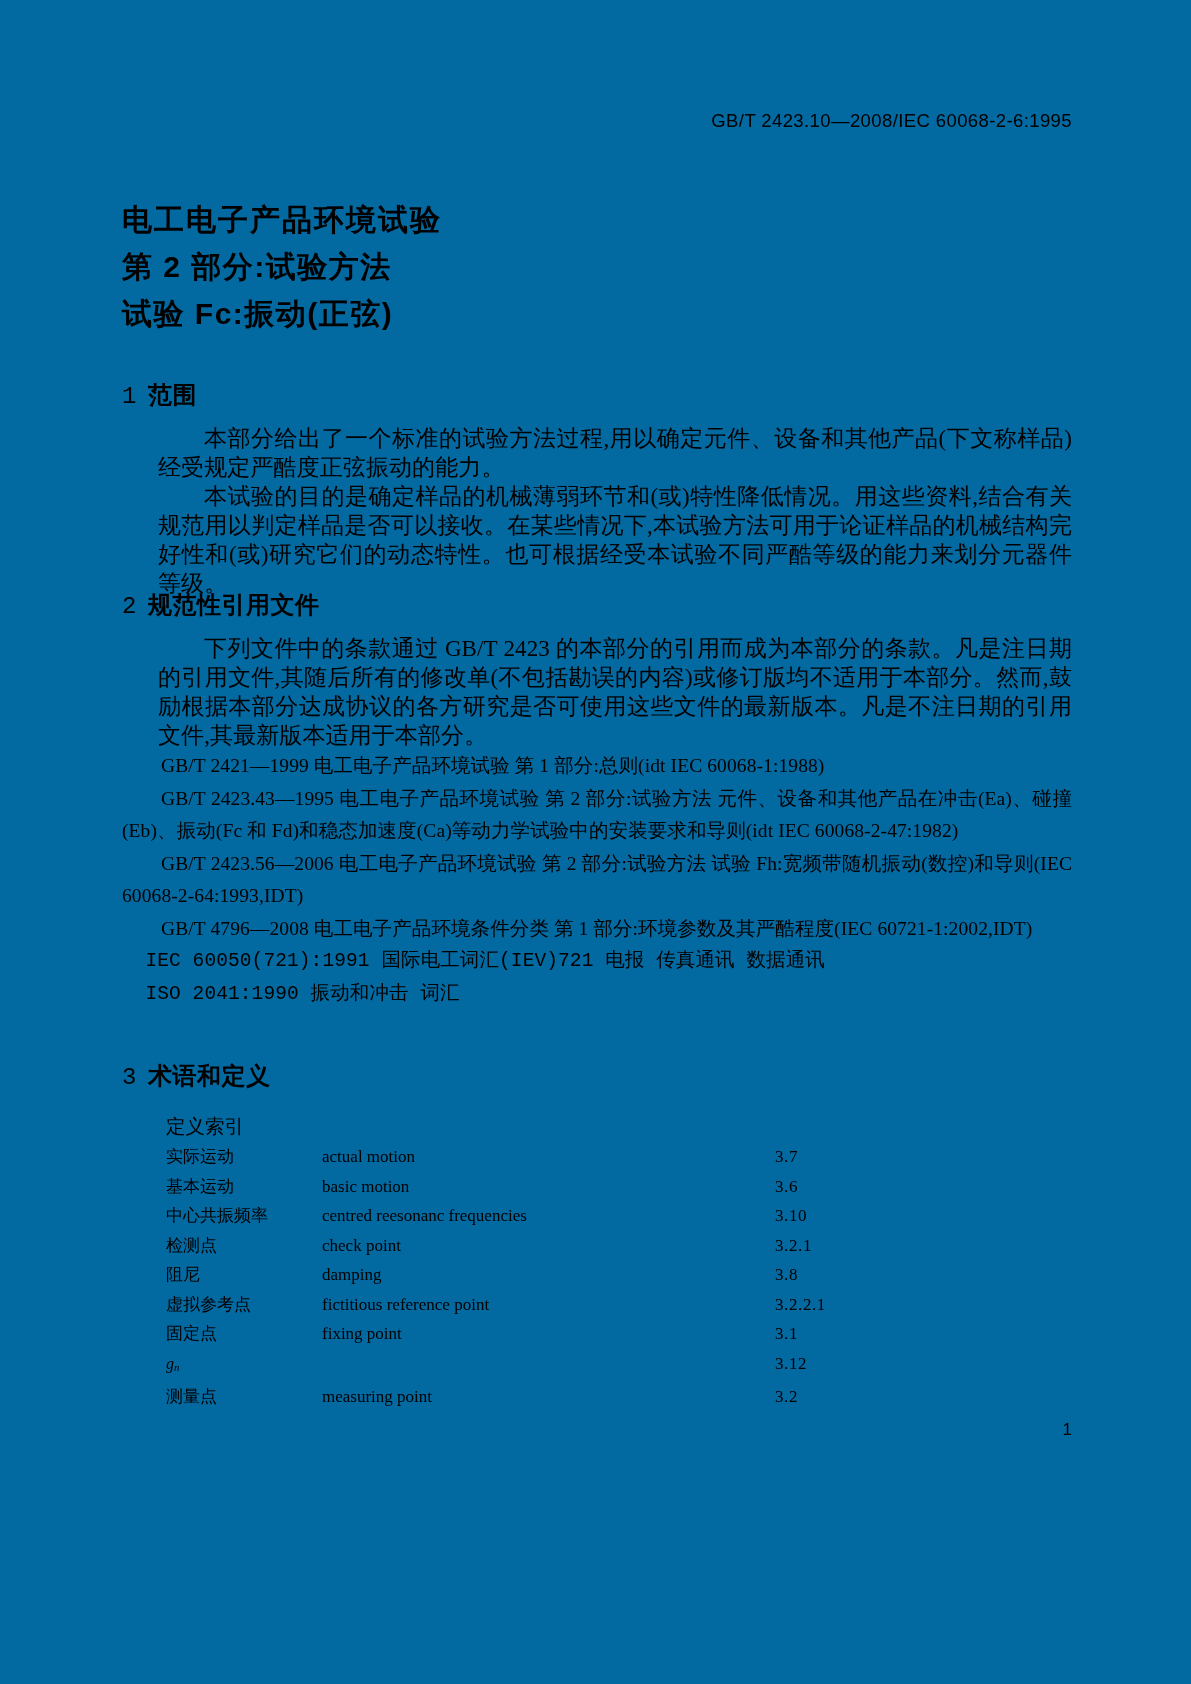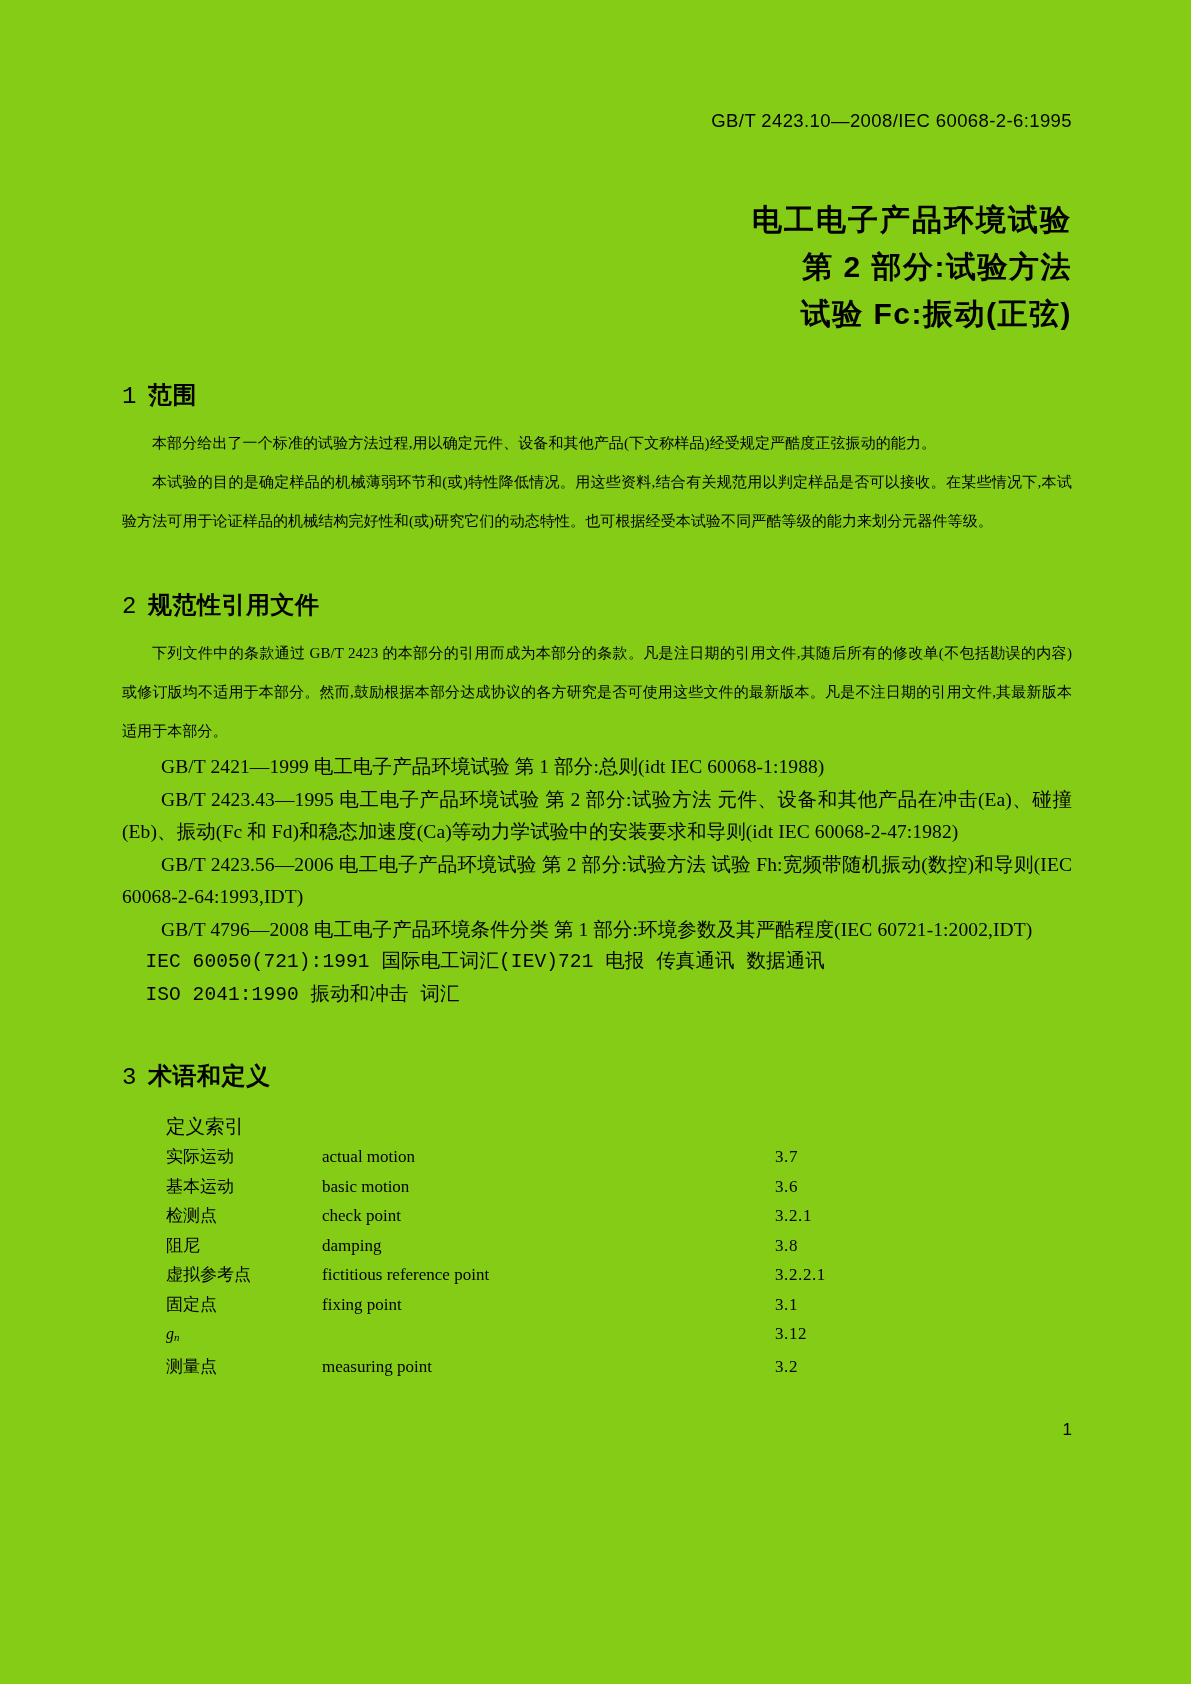--- a/index.html
+++ b/index.html
@@ -9,21 +9,21 @@
   }
   body {
     font-family: "Liberation Serif", "DejaVu Serif", serif;
     color: #000000;
   }
   .page {
     position: relative;
     width: 1191px;
     height: 1684px;
     margin: 0 auto;
-    background: #84cc16;
+    background: #0369a1;
     overflow: hidden;
     box-sizing: border-box;
   }
   .content {
     position: absolute;
     left: 122px;
     top: 0;
     width: 950px;
     height: 100%;
   }
@@ -40,21 +40,21 @@
     letter-spacing: 0.4px;
     white-space: nowrap;
   }
 
   
   .title-block {
     position: absolute;
     top: 196px;
     left: 0;
     width: 100%;
-    text-align: right;
+    text-align: left;
   }
   .title-line {
     font-family: "Liberation Sans", "DejaVu Sans", sans-serif;
     font-weight: bold;
     font-size: 30px;
     letter-spacing: 2px;
     line-height: 47px;
     white-space: nowrap;
   }
   .title-line.l2 { letter-spacing: 1.5px; }
@@ -69,25 +69,26 @@
     white-space: nowrap;
   }
   .sec-head .num {
     display: inline-block;
     width: 26px;
     font-weight: normal;
   }
 
   
   .para {
-    font-size: 15px;
-    line-height: 39px;
+    font-size: 23px;
+    line-height: 29px;
     text-align: justify;
     text-justify: inter-ideograph;
     letter-spacing: 0.1px;
+    margin-left: 36px;
   }
   .para.indent { text-indent: 2em; }
   .ref-item {
     font-size: 19.5px;
     line-height: 32.5px;
     text-align: justify;
     text-justify: inter-ideograph;
     text-indent: 2em;
     letter-spacing: 0.1px;
   }
@@ -183,20 +184,25 @@
             <td class="cn">实际运动</td>
             <td class="en">actual motion</td>
             <td class="no">3.7</td>
           </tr>
           <tr>
             <td class="cn">基本运动</td>
             <td class="en">basic motion</td>
             <td class="no">3.6</td>
           </tr>
           <tr>
+            <td class="cn">中心共振频率</td>
+            <td class="en">centred reesonanc frequencies</td>
+            <td class="no">3.10</td>
+          </tr>
+          <tr>
             <td class="cn">检测点</td>
             <td class="en">check point</td>
             <td class="no">3.2.1</td>
           </tr>
           <tr>
             <td class="cn">阻尼</td>
             <td class="en">damping</td>
             <td class="no">3.8</td>
           </tr>
           <tr>

